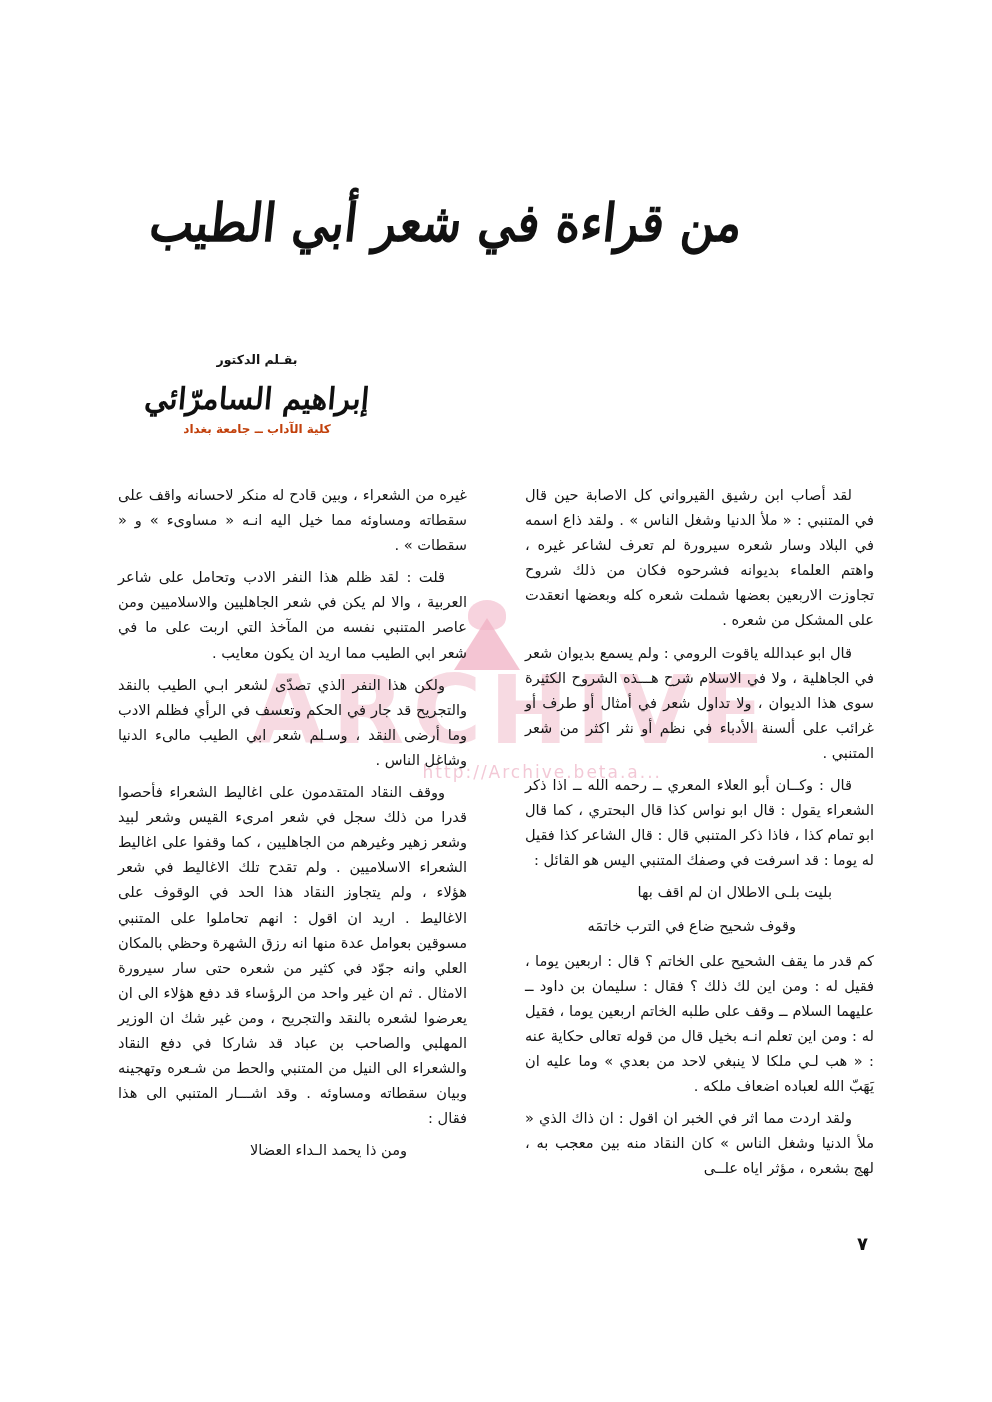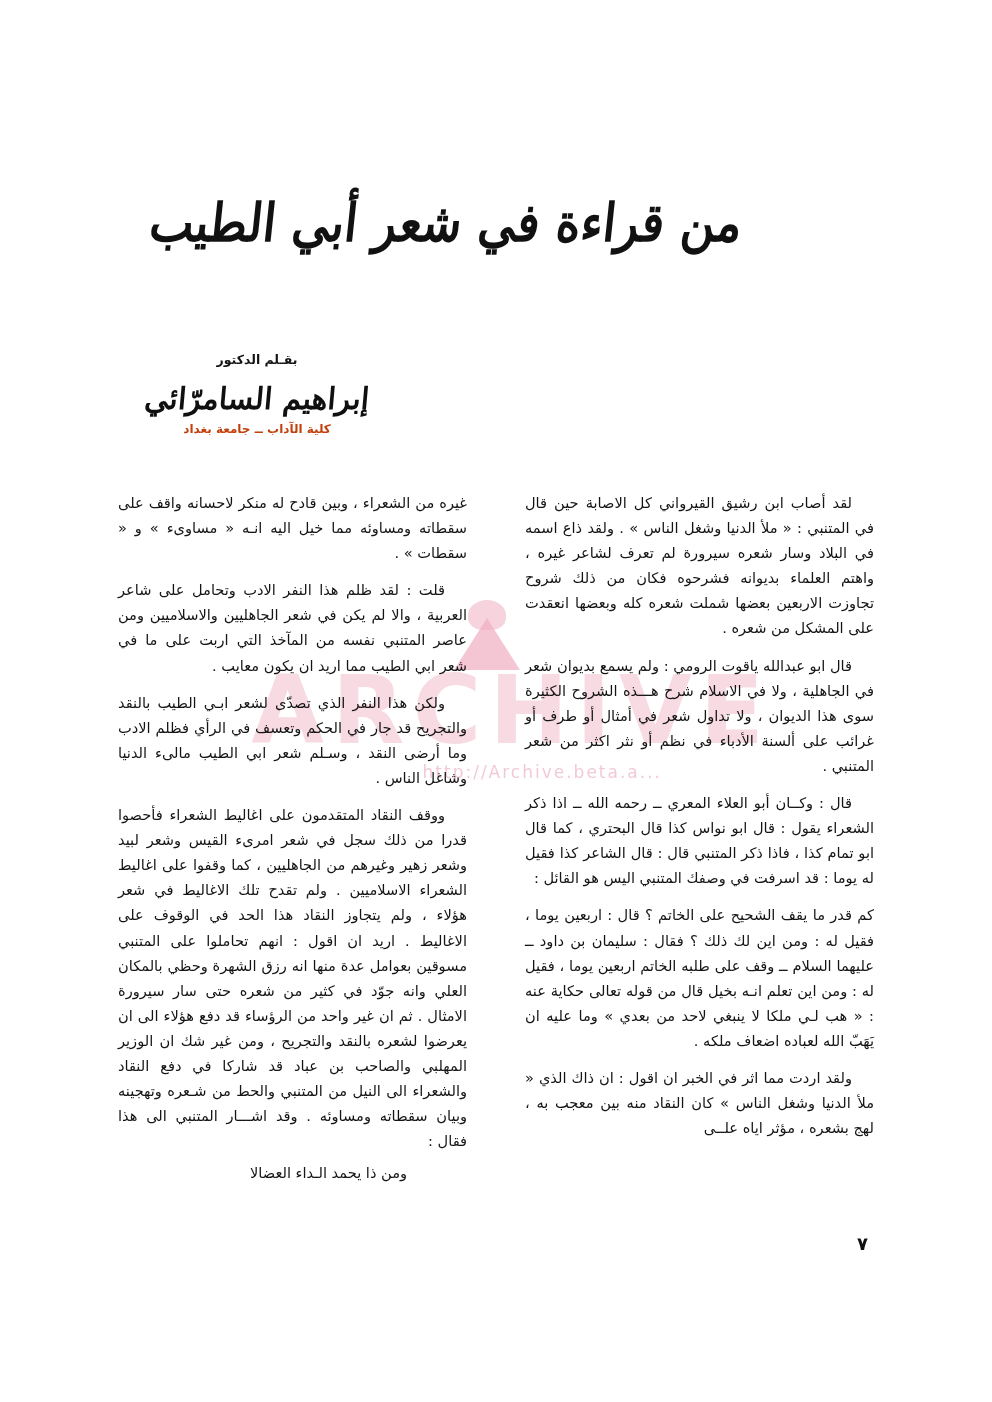--- a/index.html
+++ b/index.html
@@ -82,21 +82,21 @@
   }
   .col {
     width: 372px;
     font-size: 14.6px;
     line-height: 1.72;
     color: #141414;
     text-align: justify;
     font-family: "DejaVu Sans", "Liberation Sans", sans-serif;
   }
   .col p {
-    margin: 12px 0 7px 0;
+    margin: 4px 0 7px 0;
     text-indent: 22px;
   }
   .col p.noindent {
     text-indent: 0;
   }
   .verse {
     margin: 6px 0 10px 0;
   }
   .verse .line {
     text-indent: 0;
@@ -199,20 +199,22 @@
     <div class="wm-sub">http://Archive.beta.a...</div>
   </div>
 
   <div class="columns">
 
     <div class="col">
       <p>لقد أصاب ابن رشيق القيرواني كل الاصابة حين قال في المتنبي : « ملأ الدنيا وشغل الناس » . ولقد ذاع اسمه في البلاد وسار شعره سيرورة لم تعرف لشاعر غيره ، واهتم العلماء بديوانه فشرحوه فكان من ذلك شروح تجاوزت الاربعين بعضها شملت شعره كله وبعضها انعقدت على المشكل من شعره .</p>
       <p>قال ابو عبدالله ياقوت الرومي : ولم يسمع بديوان شعر في الجاهلية ، ولا في الاسلام شرح هـــذه الشروح الكثيرة سوى هذا الديوان ، ولا تداول شعر في أمثال أو طرف أو غرائب على ألسنة الأدباء في نظم أو نثر اكثر من شعر المتنبي .</p>
       <p>قال : وكــان أبو العلاء المعري ــ رحمه الله ــ اذا ذكر الشعراء يقول : قال ابو نواس كذا قال البحتري ، كما قال ابو تمام كذا ، فاذا ذكر المتنبي قال : قال الشاعر كذا فقيل له يوما : قد اسرفت في وصفك المتنبي اليس هو القائل :</p>
       <div class="verse">
+        <p class="line hemistich-a">بليت بلـى الاطلال ان لم اقف بها</p>
+        <p class="line hemistich-b">وقوف شحيح ضاع في الترب خاتمَه</p>
       </div>
       <p class="noindent">كم قدر ما يقف الشحيح على الخاتم ؟ قال : اربعين يوما ، فقيل له : ومن اين لك ذلك ؟ فقال : سليمان بن داود ــ عليهما السلام ــ وقف على طلبه الخاتم اربعين يوما ، فقيل له : ومن اين تعلم انـه بخيل قال من قوله تعالى حكاية عنه : « هب لـي ملكا لا ينبغي لاحد من بعدي » وما عليه ان يَهَبّ الله لعباده اضعاف ملكه .</p>
       <p>ولقد اردت مما اثر في الخبر ان اقول : ان ذاك الذي « ملأ الدنيا وشغل الناس » كان النقاد منه بين معجب به ، لهج بشعره ، مؤثر اياه علــى</p>
     </div>
 
     <div class="col">
       <p class="noindent">غيره من الشعراء ، وبين قادح له منكر لاحسانه واقف على سقطاته ومساوئه مما خيل اليه انـه « مساوىء » و « سقطات » .</p>
       <p>قلت : لقد ظلم هذا النفر الادب وتحامل على شاعر العربية ، والا لم يكن في شعر الجاهليين والاسلاميين ومن عاصر المتنبي نفسه من المآخذ التي اربت على ما في شعر ابي الطيب مما اريد ان يكون معايب .</p>
       <p>ولكن هذا النفر الذي تصدّى لشعر ابـي الطيب بالنقد والتجريح قد جار في الحكم وتعسف في الرأي فظلم الادب وما أرضى النقد ، وسـلم شعر ابي الطيب مالىء الدنيا وشاغل الناس .</p>
       <p>ووقف النقاد المتقدمون على اغاليط الشعراء فأحصوا قدرا من ذلك سجل في شعر امرىء القيس وشعر لبيد وشعر زهير وغيرهم من الجاهليين ، كما وقفوا على اغاليط الشعراء الاسلاميين . ولم تقدح تلك الاغاليط في شعر هؤلاء ، ولم يتجاوز النقاد هذا الحد في الوقوف على الاغاليط . اريد ان اقول : انهم تحاملوا على المتنبي مسوقين بعوامل عدة منها انه رزق الشهرة وحظي بالمكان العلي وانه جوّد في كثير من شعره حتى سار سيرورة الامثال . ثم ان غير واحد من الرؤساء قد دفع هؤلاء الى ان يعرضوا لشعره بالنقد والتجريح ، ومن غير شك ان الوزير المهلبي والصاحب بن عباد قد شاركا في دفع النقاد والشعراء الى النيل من المتنبي والحط من شـعره وتهجينه وبيان سقطاته ومساوئه . وقد اشـــار المتنبي الى هذا فقال :</p>

